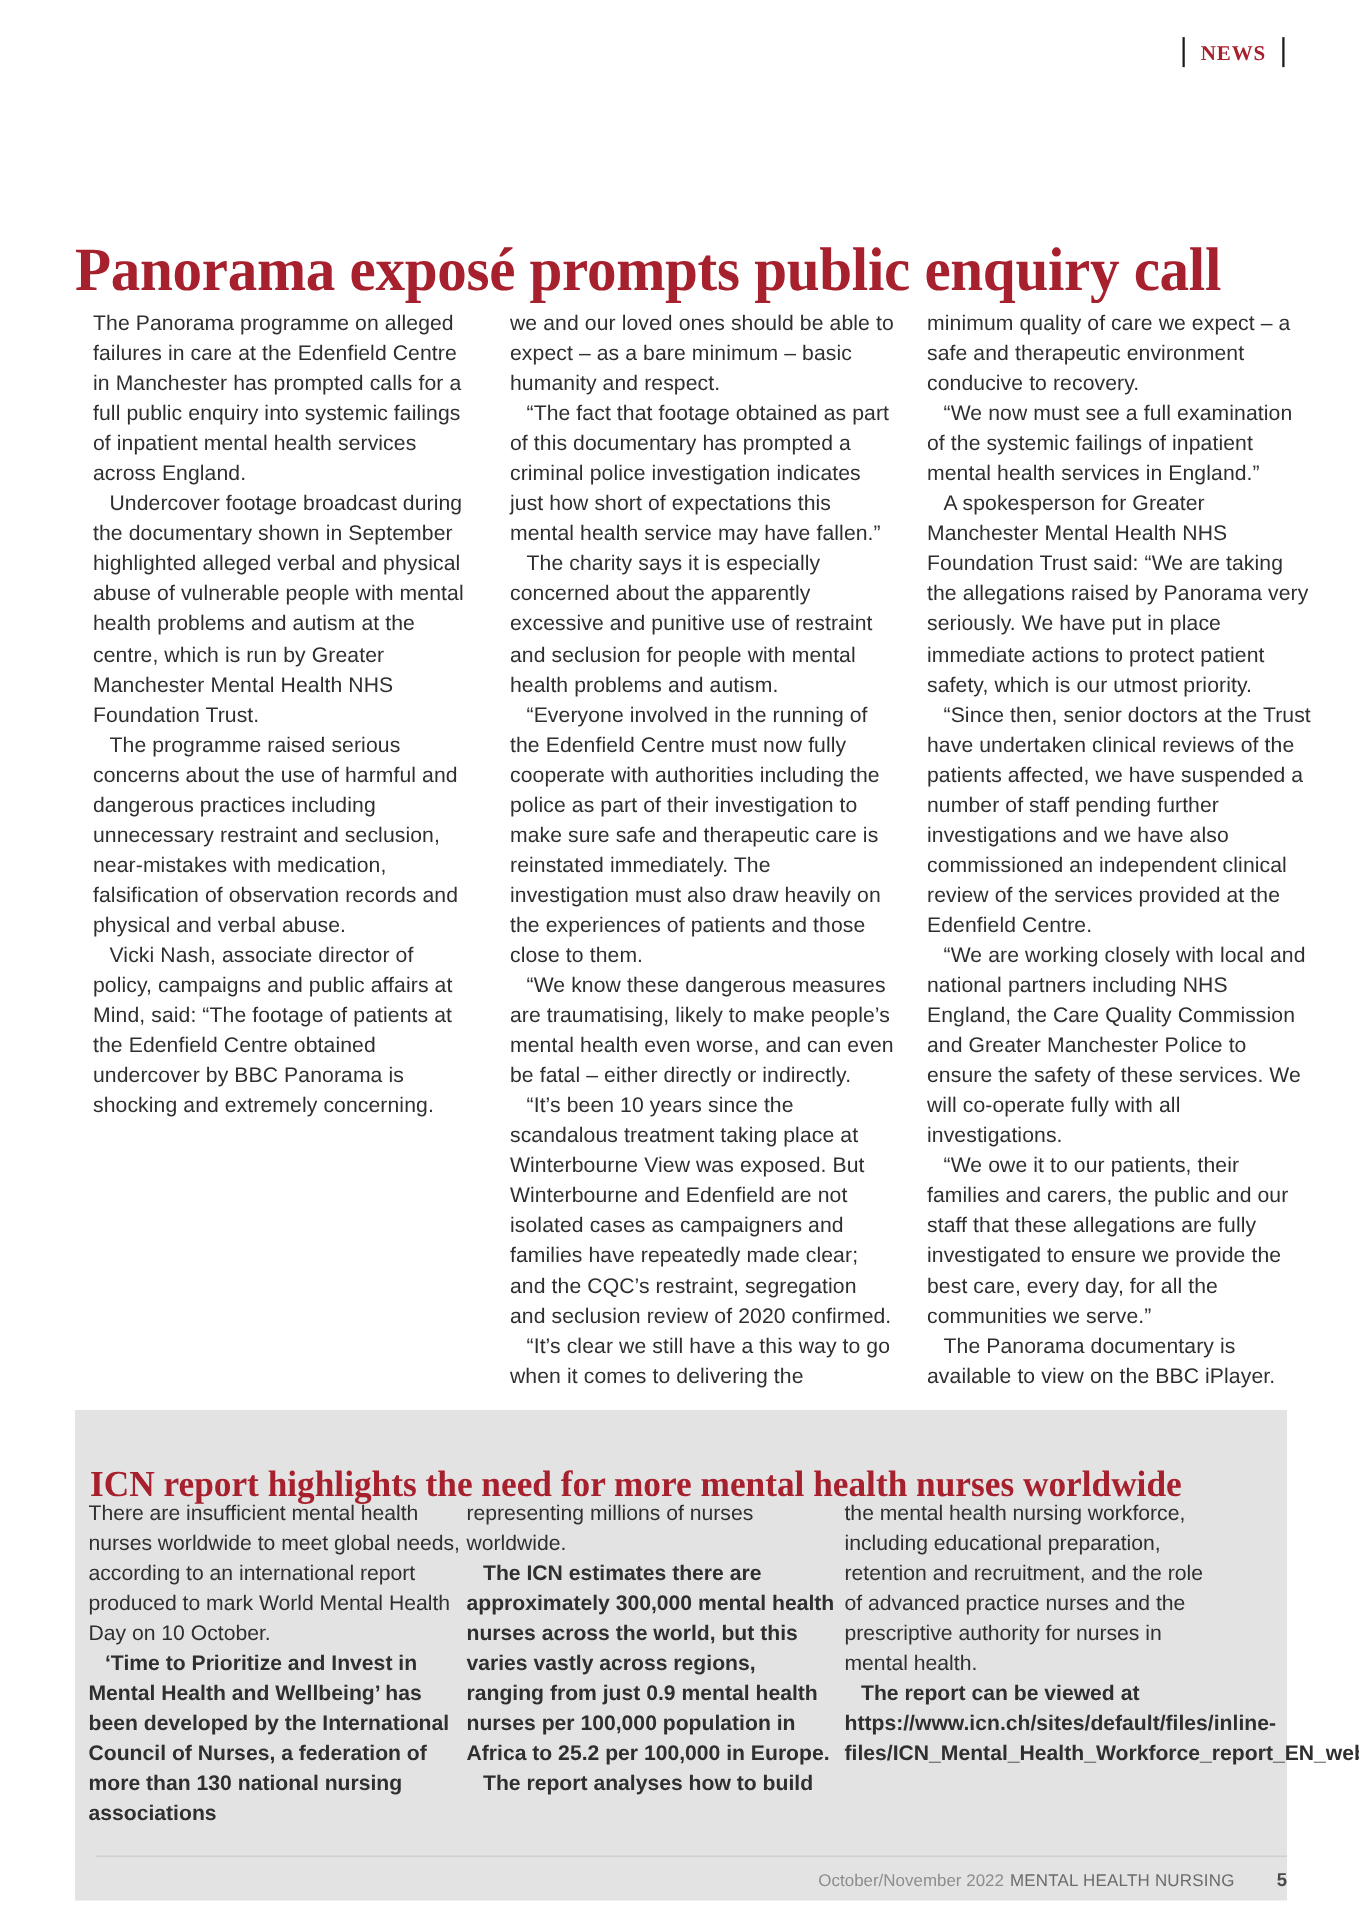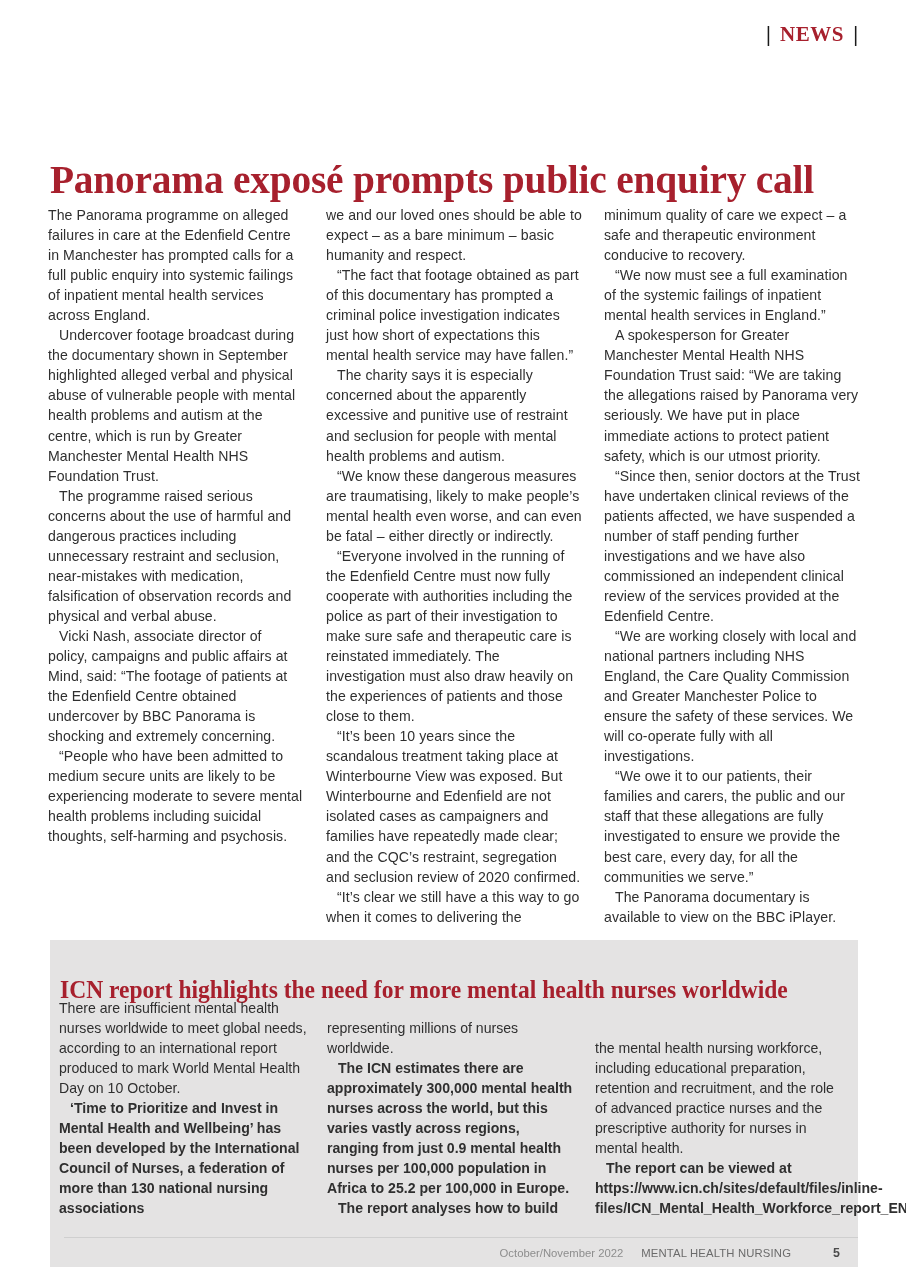--- a/index.html
+++ b/index.html
@@ -33,21 +33,21 @@
     gap: 9px;
     font-family: "Liberation Serif", serif;
   }
   .running-head .rule {
     font-size: 22px;
     color: #1a1a1a;
     font-weight: 700;
     line-height: 1;
   }
   .running-head .label {
-    font-size: 21px;
+    font-size: 14px;
     font-weight: 700;
     color: #a7202d;
     letter-spacing: 0.6px;
   }
 
   
   .headline {
     position: absolute;
     top: 129px;
     left: 50px;
@@ -59,21 +59,21 @@
     color: #a7202d;
     letter-spacing: -0.2px;
     transform: scaleX(0.96);
     transform-origin: left center;
   }
 
   
   .article {
     position: absolute;
     top: 205px;
-    left: 48px;
+    left: 62px;
     width: 812px;
     display: flex;
     gap: 22px;
   }
   .col {
     width: 256px;
   }
   .col p {
     margin: 0;
     font-size: 14.1px;
@@ -107,22 +107,21 @@
     color: #a7202d;
     transform: scaleX(0.96);
     transform-origin: left center;
   }
   .panel-cols {
     position: absolute;
     top: 58px;
     left: 9px;
     width: 790px;
     display: flex;
-    gap: 20px;
-    align-items: flex-end;
+    gap: 4px;
   }
   .panel-col {
     width: 248px;
   }
   .panel-col p {
     margin: 0;
     font-size: 14.1px;
     line-height: 20.05px;
     color: #2f2f2f;
   }
@@ -136,26 +135,26 @@
     position: absolute;
     top: 1237px;
     left: 64px;
     width: 794px;
     height: 1px;
     background: #cfcfcf;
   }
   .footer {
     position: absolute;
     top: 1246px;
-    left: 46px;
+    left: 64px;
     width: 794px;
     display: flex;
     align-items: baseline;
     justify-content: flex-end;
-    gap: 18px;
+    gap: 4px;
     font-size: 11.3px;
   }
   .footer .issue {
     color: #8d8d8d;
     font-weight: 400;
   }
   .footer .pub {
     color: #6b6b6b;
     font-weight: 400;
     letter-spacing: 0.15px;
@@ -180,29 +179,28 @@
 
   <h1 class="headline">Panorama exposé prompts public enquiry call</h1>
 
   <div class="article">
 
     <div class="col">
       <p>The Panorama programme on alleged failures in care at the Edenfield Centre in Manchester has prompted calls for a full public enquiry into systemic failings of inpatient mental health services across England.</p>
       <p class="indent">Undercover footage broadcast during the documentary shown in September highlighted alleged verbal and physical abuse of vulnerable people with mental health problems and autism at the centre, which is run by Greater Manchester Mental Health NHS Foundation Trust.</p>
       <p class="indent">The programme raised serious concerns about the use of harmful and dangerous practices including unnecessary restraint and seclusion, near-mistakes with medication, falsification of observation records and physical and verbal abuse.</p>
       <p class="indent">Vicki Nash, associate director of policy, campaigns and public affairs at Mind, said: “The footage of patients at the Edenfield Centre obtained undercover by BBC Panorama is shocking and extremely concerning.</p>
-      <p class="indent">“People who have been admitted to medium secure units are likely to be experiencing moderate to severe mental health problems including suicidal thoughts, self-harming and psychosis.</p>
     </div>
 
     <div class="col">
       <p>we and our loved ones should be able to expect – as a bare minimum – basic humanity and respect.</p>
       <p class="indent">“The fact that footage obtained as part of this documentary has prompted a criminal police investigation indicates just how short of expectations this mental health service may have fallen.”</p>
       <p class="indent">The charity says it is especially concerned about the apparently excessive and punitive use of restraint and seclusion for people with mental health problems and autism.</p>
+      <p class="indent">“Everyone involved in the running of the Edenfield Centre must now fully cooperate with authorities including the police as part of their investigation to make sure safe and therapeutic care is reinstated immediately. The investigation must also draw heavily on the experiences of patients and those close to them.</p>
       <p class="indent">“We know these dangerous measures are traumatising, likely to make people’s mental health even worse, and can even be fatal – either directly or indirectly.</p>
-      <p class="indent">“Everyone involved in the running of the Edenfield Centre must now fully cooperate with authorities including the police as part of their investigation to make sure safe and therapeutic care is reinstated immediately. The investigation must also draw heavily on the experiences of patients and those close to them.</p>
       <p class="indent">“It’s been 10 years since the scandalous treatment taking place at Winterbourne View was exposed. But Winterbourne and Edenfield are not isolated cases as campaigners and families have repeatedly made clear; and the CQC’s restraint, segregation and seclusion review of 2020 confirmed.</p>
       <p class="indent">“It’s clear we still have a this way to go when it comes to delivering the</p>
     </div>
 
     <div class="col">
       <p>minimum quality of care we expect – a safe and therapeutic environment conducive to recovery.</p>
       <p class="indent">“We now must see a full examination of the systemic failings of inpatient mental health services in England.”</p>
       <p class="indent">A spokesperson for Greater Manchester Mental Health NHS Foundation Trust said: “We are taking the allegations raised by Panorama very seriously. We have put in place immediate actions to protect patient safety, which is our utmost priority.</p>
       <p class="indent">“Since then, senior doctors at the Trust have undertaken clinical reviews of the patients affected, we have suspended a number of staff pending further investigations and we have also commissioned an independent clinical review of the services provided at the Edenfield Centre.</p>
       <p class="indent">“We are working closely with local and national partners including NHS England, the Care Quality Commission and Greater Manchester Police to ensure the safety of these services. We will co-operate fully with all investigations.</p>

